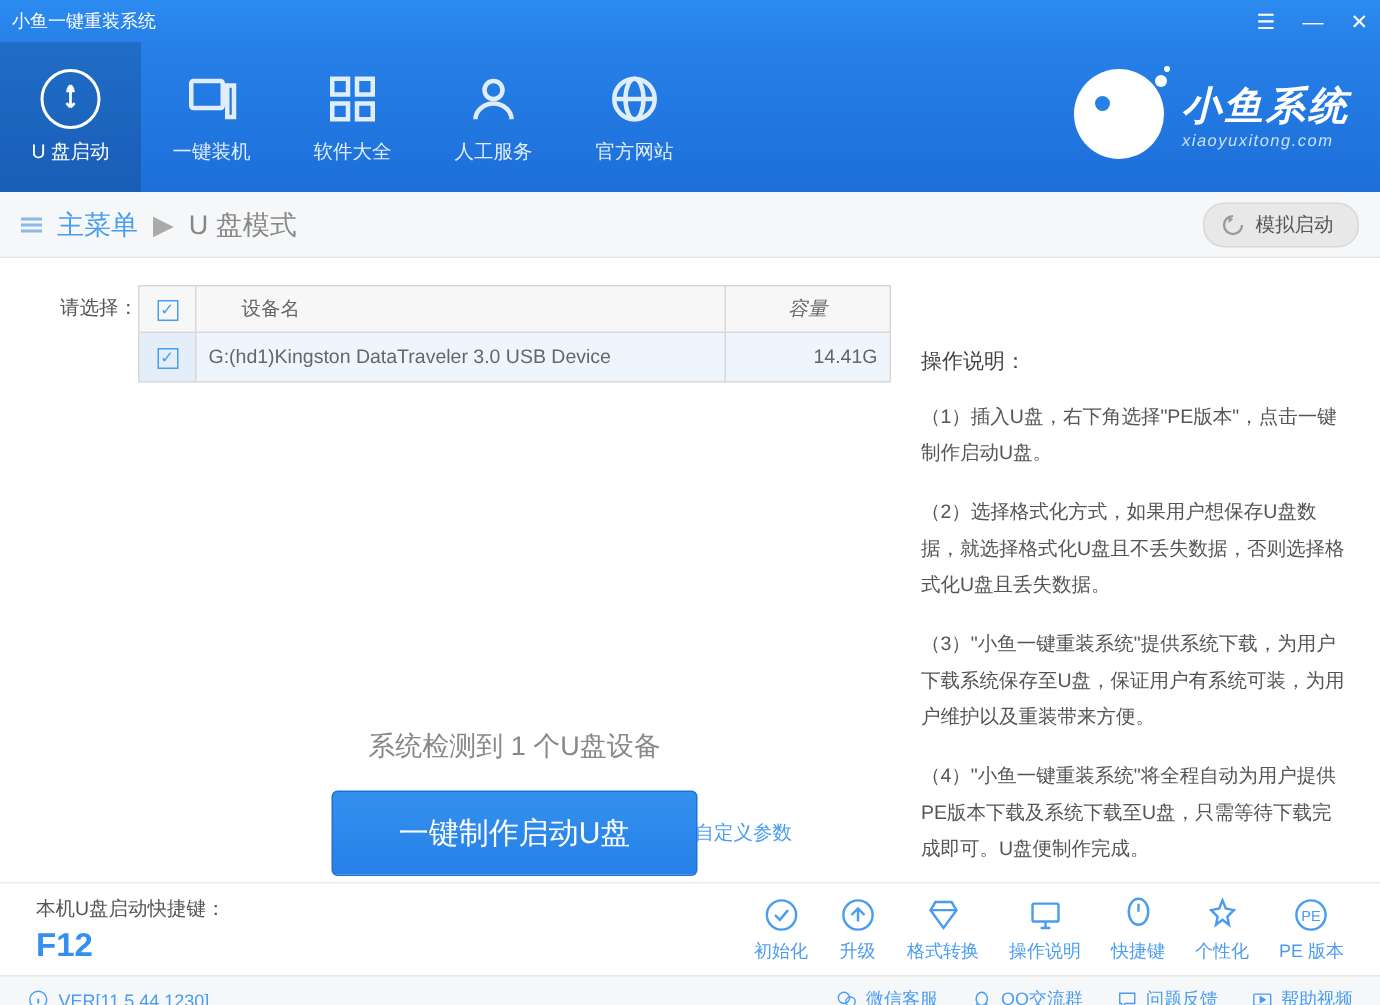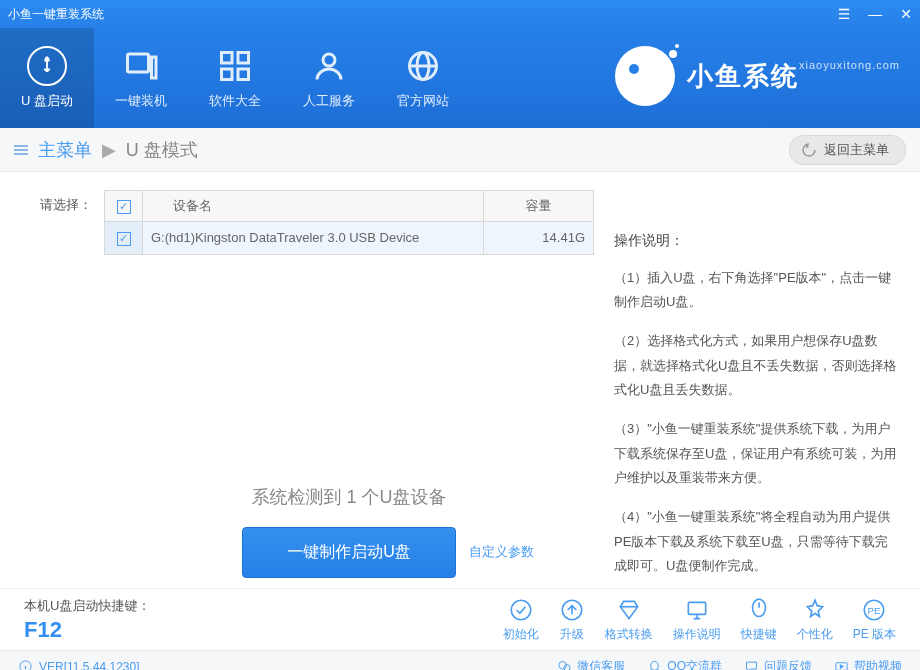--- a/index.html
+++ b/index.html
@@ -14,56 +14,56 @@
 .nav-item.active { background: rgba(0,0,0,0.15); color: #fff; }
 .nav-icon { width: 40px; height: 40px; border: 2px solid currentColor; border-radius: 50%; display: flex; align-items: center; justify-content: center; }
 .nav-icon svg { width: 22px; height: 22px; fill: none; stroke: currentColor; stroke-width: 2; }
 .nav-icon.noborder { border: none; }
 .nav-icon.noborder svg { width: 36px; height: 36px; }
 
 .brand { position: absolute; right: 20px; top: 18px; display: flex; align-items: center; gap: 12px; color: #fff; }
 .brand-logo { width: 60px; height: 60px; background: #fff; border-radius: 50%; position: relative; }
 .brand-logo::before { content: ""; position: absolute; left: 14px; top: 18px; width: 10px; height: 10px; background: #2680e8; border-radius: 50%; }
 .brand-logo::after { content: ""; position: absolute; right: -2px; top: 4px; width: 8px; height: 8px; background: #fff; border-radius: 50%; box-shadow: 4px -8px 0 -2px #fff; }
-.brand-text { display: flex; flex-direction: row; }
+.brand-text { display: flex; flex-direction: column; font-style: italic; }
 .brand-title { font-size: 26px; font-weight: bold; letter-spacing: 2px; }
 .brand-sub { font-size: 11px; letter-spacing: 1px; color: #cce0f9; }
 
 .breadcrumb-bar { height: 44px; background: #f5f7f9; border-bottom: 1px solid #e8e8e8; display: flex; align-items: center; padding: 0 14px; justify-content: space-between; }
 .breadcrumb { display: flex; align-items: center; gap: 10px; color: #888; font-size: 18px; }
 .bc-icon { color: #4a9cf0; display: flex; flex-direction: column; gap: 2px; }
 .bc-icon span { width: 14px; height: 2px; background: #8ab8e8; }
 .bc-link { color: #4a9cf0; cursor: pointer; }
 .bc-arrow { color: #aaa; }
 .back-btn { background: #e8e8e8; border: 1px solid #d8d8d8; border-radius: 14px; padding: 5px 16px 5px 10px; display: flex; align-items: center; gap: 6px; font-size: 13px; color: #555; cursor: pointer; }
 .back-btn svg { width: 18px; height: 18px; }
 
 .main { display: flex; padding: 18px 20px 10px 24px; gap: 20px; height: 416px; }
 .left { flex: 0 0 570px; }
-.left-row { display: flex; align-items: flex-start; gap: 12px; }
+.left-row { display: flex; align-items: flex-start; gap: 0; }
 .label-select { font-size: 13px; color: #555; padding-top: 6px; width: 68px; text-align: right; }
 .table-wrap { flex: 1; }
 .table { width: 100%; border: 1px solid #d8d8d8; border-collapse: collapse; }
 .table th { background: #f7f7f7; border: 1px solid #d8d8d8; padding: 6px 8px; font-size: 13px; color: #666; font-weight: normal; text-align: center; }
 .table th.chk { width: 38px; }
 .table th.name { text-align: left; padding-left: 30px; }
-.table th.cap { width: 110px; }
+.table th.cap { width: 110px; font-style: italic; }
 .table td { border: 1px solid #d8d8d8; padding: 8px; font-size: 13px; color: #666; }
 .table td.chk { text-align: center; background: #f5f5f5; }
 .table tr.selected td { background: #eef5fd; }
 .table tr.selected td.chk { background: #e4eef9; }
 .checkbox { width: 14px; height: 14px; border: 1px solid #4a9cf0; display: inline-flex; align-items: center; justify-content: center; color: #4a9cf0; font-size: 11px; }
 .status-text { text-align: center; font-size: 18px; color: #888; margin-top: 230px; }
 
 .right { flex: 1; font-size: 13px; color: #555; line-height: 1.9; }
 .right .inst-title { font-size: 14px; color: #444; margin-bottom: 12px; margin-top: 37px; }
 .right p { margin-bottom: 14px; }
 
 .action-row { display: flex; align-items: center; justify-content: center; gap: 16px; margin-top: 18px; position: relative; }
-.make-btn { background: linear-gradient(to bottom, #3490ee, #2680e8); color: #fff; border: 1px solid #1e6fd8; border-radius: 4px; padding: 14px 44px; font-size: 16px; cursor: pointer; }
+.make-btn { background: linear-gradient(to bottom, #3490ee, #2680e8); color: #fff; border: 1px solid #1e6fd8; border-radius: 4px; padding: 14px 44px; font-size: 20px; cursor: pointer; }
 .custom-link { color: #4a9cf0; font-size: 13px; cursor: pointer; position: absolute; left: calc(50% + 120px); }
 
 .bottom-bar { height: 62px; border-top: 1px solid #eee; display: flex; align-items: center; padding: 0 24px; justify-content: space-between; gap: 32px; }
 .hotkey { font-size: 13px; color: #555; }
 .hotkey-key { color: #3490ee; font-size: 22px; font-weight: bold; display: block; margin-top: 2px; }
 .tools { display: flex; gap: 20px; }
 .tool { display: flex; flex-direction: column; align-items: center; gap: 3px; color: #4a9cf0; font-size: 12px; cursor: pointer; }
 .tool svg { width: 26px; height: 26px; fill: none; stroke: #4a9cf0; stroke-width: 1.5; }
 
 .footer { height: 32px; background: #f5f7f9; border-top: 1px solid #e8e8e8; display: flex; align-items: center; padding: 0 18px; justify-content: space-between; font-size: 12px; color: #4a9cf0; }
@@ -150,21 +150,21 @@
       </div>
     <span class="bc-link">主菜单</span>
     <span class="bc-arrow">▶</span>
     <span>U 盘模式</span>
   </div>
   <div class="back-btn">
     <svg viewBox="0 0 24 24">
         <path d="M12 4a8 8 0 108 8" fill="none" stroke="#999" stroke-width="2"></path>
         <path d="M8 4l4 3-4 3z" fill="#999"></path>
       </svg>
-    <span>返回主菜单</span>
+    <span>模拟启动</span>
   </div>
 </div>
 
 <div class="main">
   <div class="left">
     <div class="left-row">
       <div class="label-select">请选择：</div>
       <div class="table-wrap">
         <table class="table">
           <thead>

